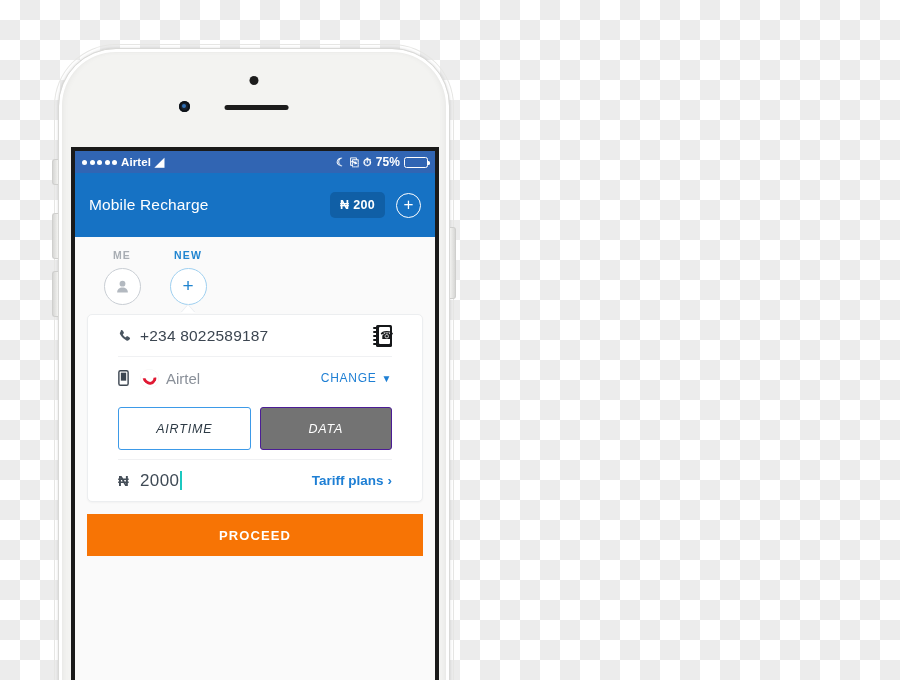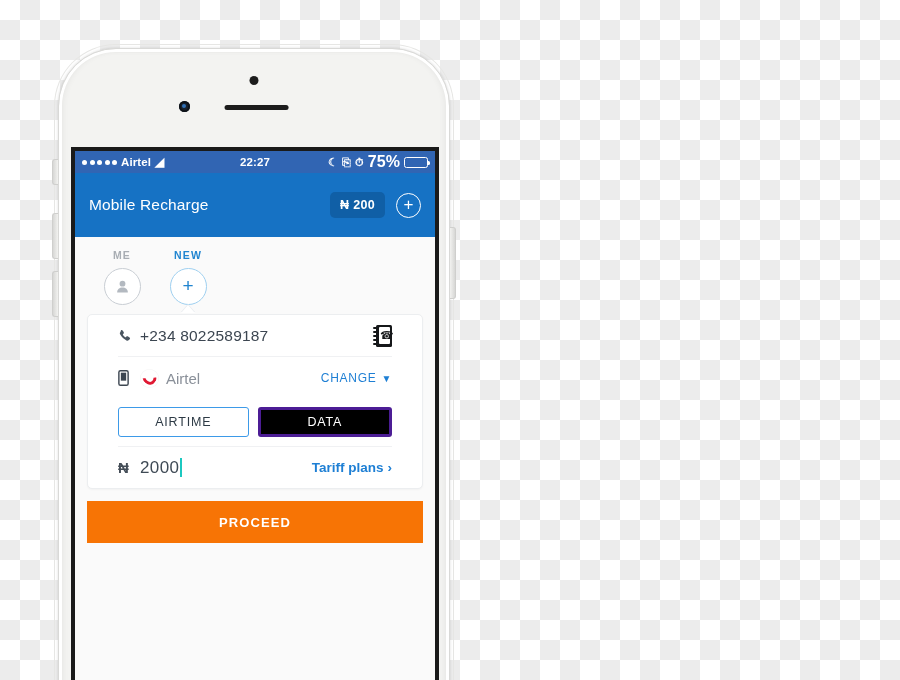--- a/index.html
+++ b/index.html
@@ -169,21 +169,21 @@
   }
   #sb-right {
     margin-left: auto;
     display: flex;
     align-items: center;
     gap: 4px;
     position: relative;
     z-index: 2;
   }
   .sb-ico { font-size: 11px; line-height: 1; }
-  #sb-battpct { font-size: 16px; }
+  #sb-battpct { font-size: 12px; }
   #battery {
     width: 24px; height: 11px;
     border: 1.3px solid #fff;
     border-radius: 2.5px;
     position: relative;
     padding: 1.3px;
   }
   #battery::after {
     content: "";
     position: absolute;
@@ -365,30 +365,31 @@
     display: flex;
     align-items: center;
     gap: 5px;
   }
   #change-btn .chev { font-size: 10px; }
 
   
   #seg-row { display: flex; gap: 9px; padding: 8px 0 9px 0; }
   .seg {
     flex: 1;
-    height: 30px;
+    height: 43px;
     border-radius: 3px;
     display: flex;
     align-items: center;
     justify-content: center;
     font-size: 12.5px;
     letter-spacing: 0.8px;
+    font-style: italic;
   }
   .seg-off { background: #ffffff; border: 1px solid #3d9ae8; color: #2d3a45; }
-  .seg-on  { background: #000000; border: 3px solid #4c1d95; color: #ffffff; }
+  .seg-on  { background: #737373; border: 1px solid #4c1d95; color: #ffffff; }
 
   
   #amount-row {
     display: flex;
     align-items: center;
     height: 42px;
     border-top: 1px solid #f0f1f3;
   }
   #naira-sym { font-size: 15px; color: #444d57; width: 22px; font-weight: bold; }
   #amount-val {
@@ -452,21 +453,20 @@
           <span class="sig-dots">
             <i></i>
               <i></i>
               <i></i>
               <i></i>
               <i></i>
           </span>
           <span id="sb-carrier">Airtel</span>
           <span class="wifi-glyph">◢</span>
         </div>
-        <div id="sb-time">22:27</div>
         <div id="sb-right">
           <span class="sb-ico">☾</span>
           <span class="sb-ico">⎘</span>
           <span class="sb-ico">⏱</span>
           <span id="sb-battpct">75%</span>
           <span id="battery">
             <span id="batt-fill" style="width: 75%;"></span>
           </span>
         </div>
       </div>

